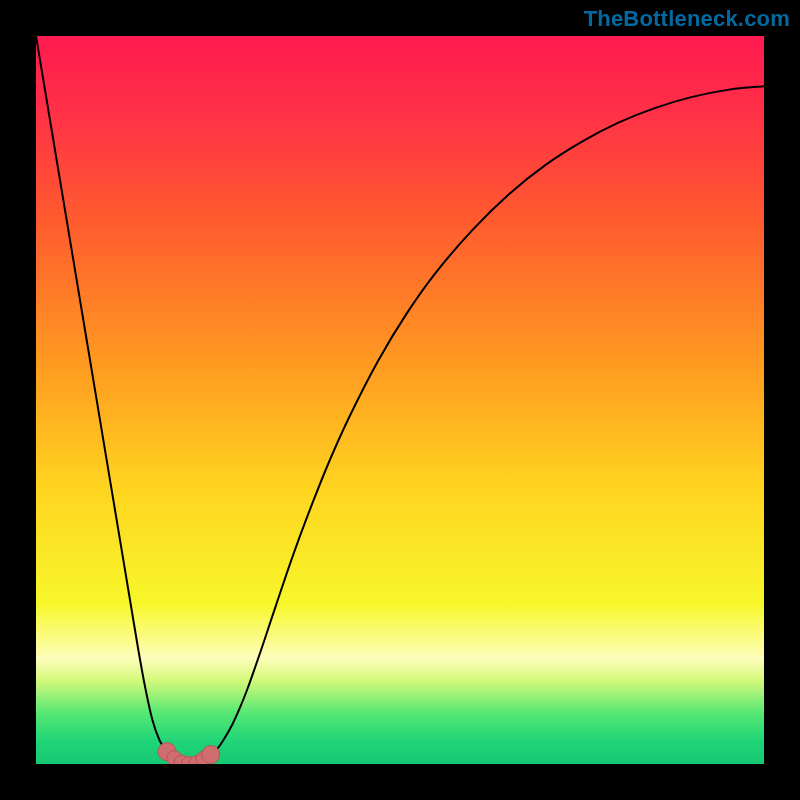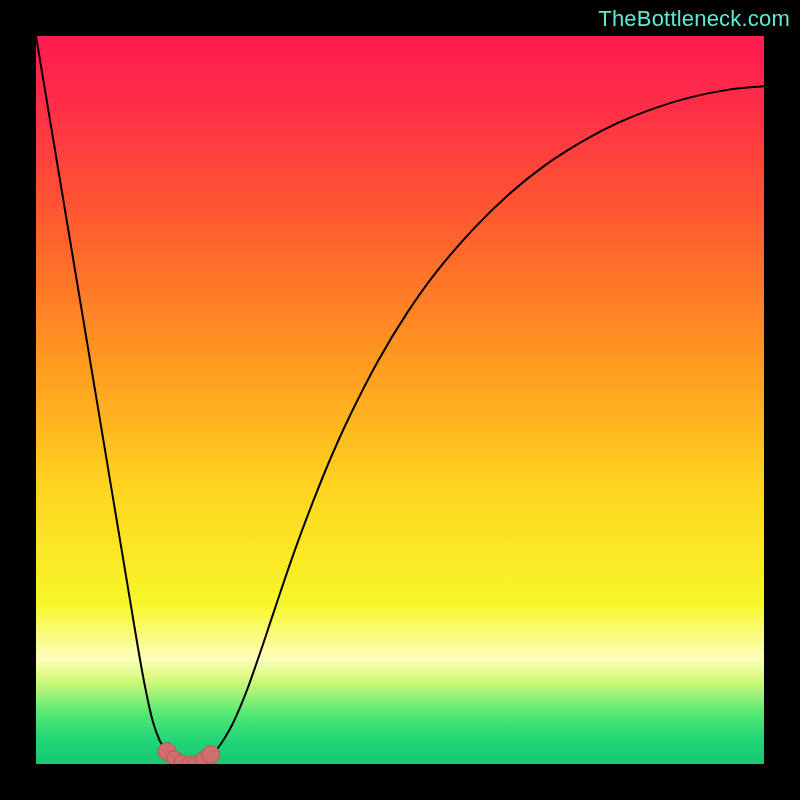--- a/index.html
+++ b/index.html
@@ -31,23 +31,23 @@
     position: absolute;
     left: 0;
     top: 0;
     width: 100%;
     height: 100%;
   }
   .watermark {
     position: absolute;
     top: 6px;
     right: 10px;
-    color: #5eead4;
+    color: #0369a1;
     font-size: 22px;
-    font-weight: 400;
+    font-weight: 700;
     letter-spacing: 0.2px;
     font-family: Arial, Helvetica, sans-serif;
   }
   svg.curve {
     position: absolute;
     left: 0;
     top: 0;
     width: 728px;
     height: 728px;
     overflow: visible;

